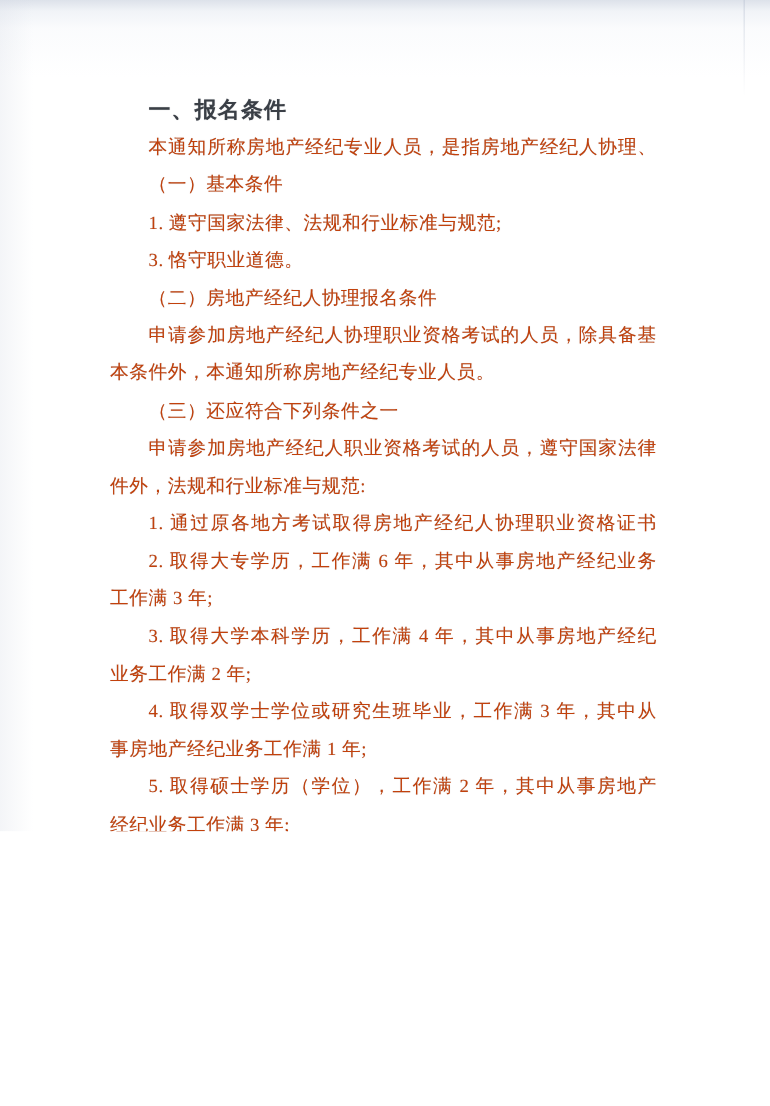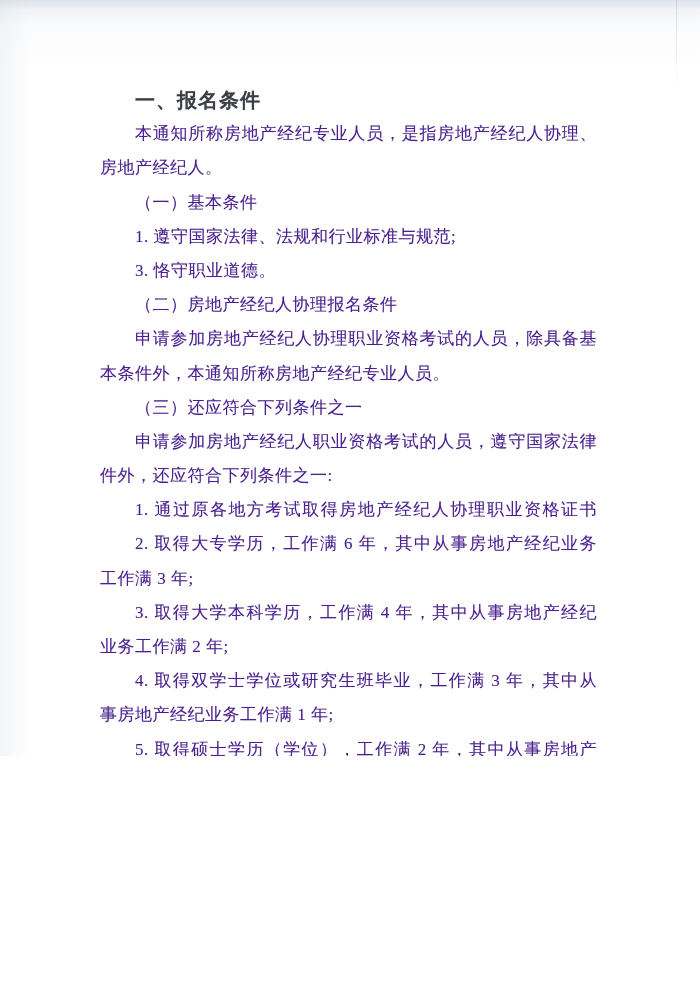--- a/index.html
+++ b/index.html
@@ -49,21 +49,21 @@
     position: absolute;
     left: 100px;
     top: 83px;
     width: 497px;
   }
   .line {
     height: 34.2px;
     line-height: 34.2px;
     font-size: 17px;
     letter-spacing: 0.5px;
-    color: #4c1d95;
+    color: #c2410c;
     white-space: nowrap;
     text-shadow: 0 0 0.7px rgba(69,76,87,0.35);
   }
   .line.indent { text-indent: 35px; }
   .line.full {
     white-space: normal;
     text-align: justify;
     text-align-last: justify;
   }
   .line.bold {
@@ -91,30 +91,29 @@
 
 <div class="page">
   <div class="top-shade"></div>
   <div class="left-shade"></div>
   <div class="scan-artifact"></div>
 
   <div class="content">
 
   <div class="line indent bold">一、报名条件</div>
       <div class="line indent full">本通知所称房地产经纪专业人员，是指房地产经纪人协理、</div>
-      <div class="line">房地产经纪人。</div>
       <div class="line indent">（一）基本条件</div>
       <div class="line indent">1. 遵守国家法律、法规和行业标准与规范;</div>
       <div class="line indent">3. 恪守职业道德。</div>
       <div class="line indent">（二）房地产经纪人协理报名条件</div>
       <div class="line indent full">申请参加房地产经纪人协理职业资格考试的人员，除具备基</div>
       <div class="line">本条件外，本通知所称房地产经纪专业人员。</div>
       <div class="line indent">（三）还应符合下列条件之一</div>
       <div class="line indent full">申请参加房地产经纪人职业资格考试的人员，遵守国家法律</div>
-      <div class="line">件外，还应符合下列条件之一:</div>
+      <div class="line">件外，法规和行业标准与规范:</div>
       <div class="line indent full">1. 通过原各地方考试取得房地产经纪人协理职业资格证书</div>
       <div class="line indent full">2. 取得大专学历，工作满 6 年，其中从事房地产经纪业务</div>
       <div class="line">工作满 3 年;</div>
       <div class="line indent full">3. 取得大学本科学历，工作满 4 年，其中从事房地产经纪</div>
       <div class="line">业务工作满 2 年;</div>
       <div class="line indent full">4. 取得双学士学位或研究生班毕业，工作满 3 年，其中从</div>
       <div class="line">事房地产经纪业务工作满 1 年;</div>
       <div class="line indent full">5. 取得硕士学历（学位），工作满 2 年，其中从事房地产</div>
       <div class="line">经纪业务工作满 3 年;</div>
     </div>

